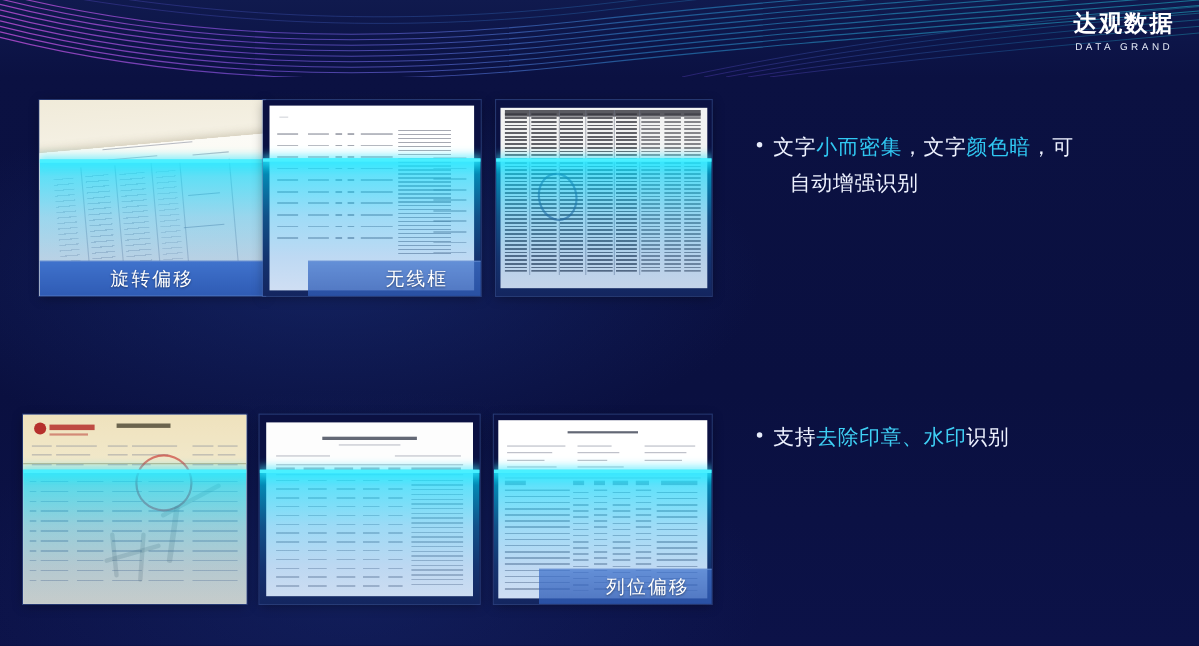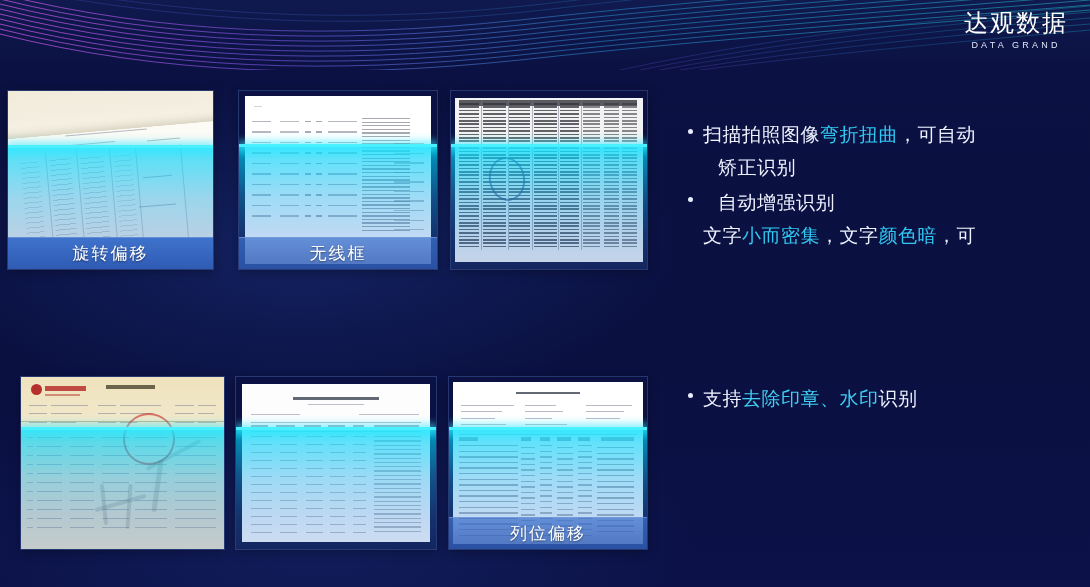--- a/index.html
+++ b/index.html
@@ -22,21 +22,21 @@
     position:absolute; left:28px; top:16px;
     font-size:26px; color:#ffffff; letter-spacing:.5px;
     white-space:nowrap; font-weight:400;
     text-shadow:0 1px 3px rgba(0,0,0,.5);
   }
 
   #logo{
     position:absolute; right:22px; top:11px;
     text-align:center; line-height:1;
   }
-  #logo-cn{ font-size:24px; color:#fff; letter-spacing:2px; font-weight:400; }
+  #logo-cn{ font-size:21px; color:#fff; letter-spacing:2px; font-weight:700; }
   #logo-en{ font-size:9px; color:#e3e8f5; letter-spacing:3.2px; margin-top:6px; }
 
   
   #bg-glow{
     position:absolute; left:0; top:70px; width:1090px; height:517px;
     background:
       radial-gradient(ellipse 560px 240px at 300px 180px, rgba(26,48,120,.55) 0%, rgba(11,17,66,0) 70%),
       radial-gradient(ellipse 520px 260px at 320px 470px, rgba(24,44,112,.45) 0%, rgba(11,17,66,0) 72%),
       linear-gradient(180deg,#0b1142 0%,#0a1040 55%,#0c1248 100%);
   }
@@ -65,20 +65,21 @@
   .caption{
     position:absolute; left:0; bottom:0; width:100%; height:32px;
     background:linear-gradient(180deg,#3f72cc 0%,#2f5bb4 100%);
     color:#fff; font-size:17px; letter-spacing:2px;
     display:flex; align-items:center; justify-content:center;
     text-shadow:0 1px 2px rgba(0,0,0,.45);
     border-top:1px solid rgba(150,190,245,.5);
   }
   .caption.translucent{
     background:linear-gradient(180deg,rgba(63,114,204,.72) 0%,rgba(47,91,180,.80) 100%);
+    margin-left:41px;
   }
 
   
   .doc{ position:absolute; left:0; top:0; width:100%; height:100%; }
 
   
   .paper-photo{
     background:linear-gradient(160deg,#e9e2cd 0%,#f3efe2 28%,#fbfaf4 60%,#efeadb 100%);
   }
   .paper-photo .sheetA{
@@ -176,21 +177,21 @@
 
 
   <div id="logo">
     <div id="logo-cn">达观数据</div>
     <div id="logo-en">DATA GRAND</div>
   </div>
 </div>
 
 <div id="bg-glow"></div>
 
-<div class="card" style="left:8px; top:91px; width:205px; height:178px;">
+<div class="card" style="left:36px; top:91px; width:205px; height:178px;">
   <div class="shot">
     <div class="doc paper-photo">
       <div class="sheetA"></div>
       <div class="sheetB"></div>
 
       <div class="ln" style="left:28%; top:23%; width:40%; transform:rotate(-5deg);"></div>
       <div class="ln" style="left:30%; top:29%; width:22%; transform:rotate(-5deg);"></div>
       <div class="ln" style="left:68%; top:27%; width:16%; transform:rotate(-5deg);"></div>
 
       <div class="blk" style="left:8%;  top:40%; width:9%;  height:44%; opacity:.25;
@@ -399,32 +400,24 @@
           background:repeating-linear-gradient(180deg,#4d5365 0 1.4px,rgba(0,0,0,0) 1.4px 5.6px);"></div>
     </div>
     <div class="scan" style="top:50px; height:122px;"></div>
   </div>
   <div class="caption translucent">列位偏移</div>
 </div>
 
 <div class="bullets" style="left:686px; top:118px; width:392px;">
   <div class="bullet">
     <div class="bline">
-      <span>扫描拍照图像</span><span class="hi">弯折扭曲</span><span>，可自动</span>
-    </div>
-    <div class="bline indent">
-      <span>矫正识别</span>
-    </div>
-  </div>
-  <div class="bullet">
+      <span>文字</span><span class="hi">小而密集</span><span>，文字</span><span class="hi">颜色暗</span><span>，可</span>
+    </div>
     <div class="bline indent">
       <span>自动增强识别</span>
-    </div>
-    <div class="bline">
-      <span>文字</span><span class="hi">小而密集</span><span>，文字</span><span class="hi">颜色暗</span><span>，可</span>
     </div>
   </div>
 </div>
 
 <div class="bullets" style="left:686px; top:382px; width:392px;">
   <div class="bullet">
     <div class="bline">
       <span>支持</span><span class="hi2">去除印章、水印</span><span>识别</span>
     </div>
   </div>

